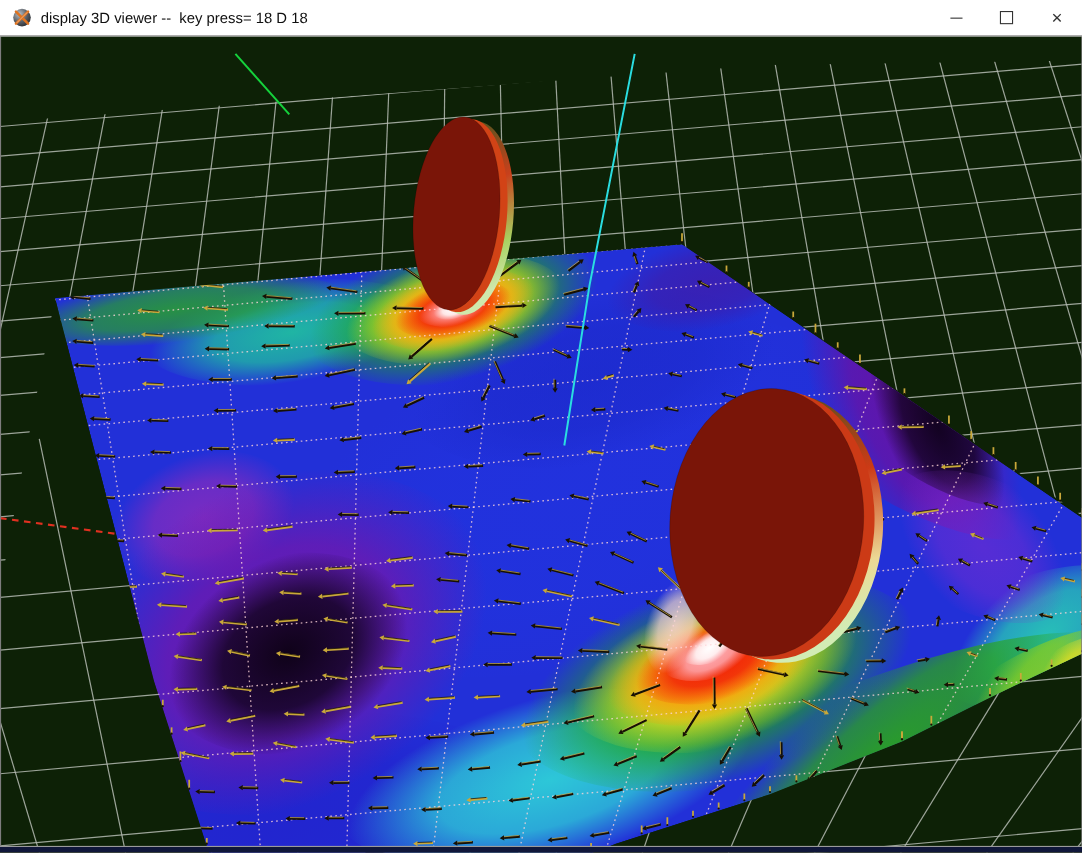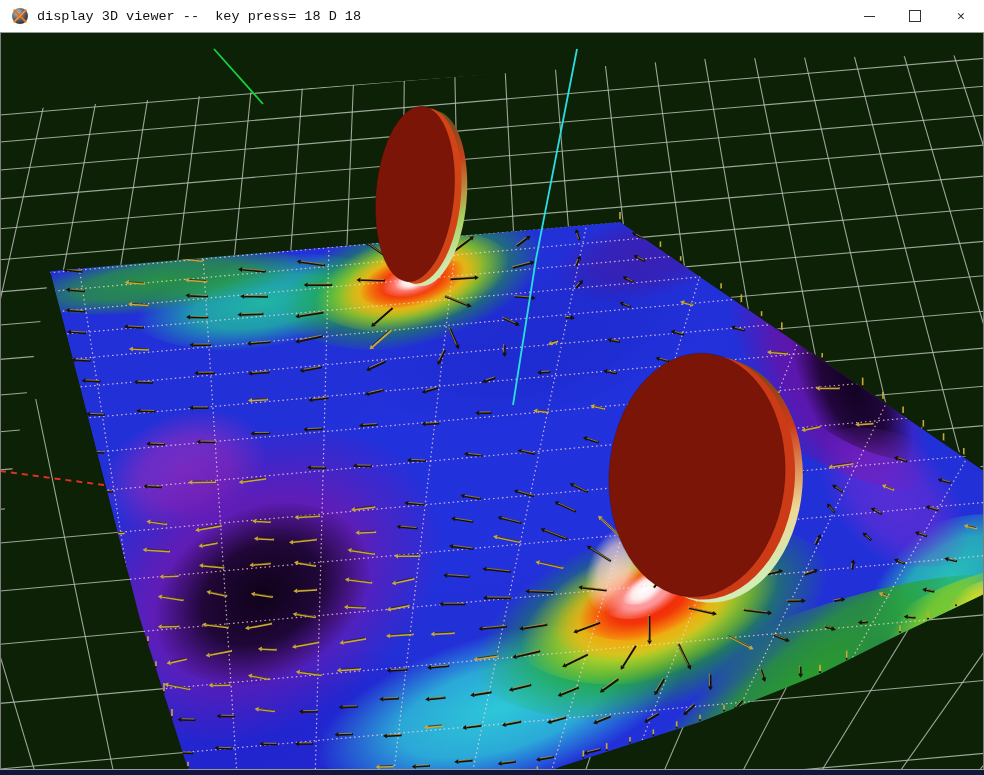--- a/index.html
+++ b/index.html
@@ -1,17 +1,17 @@
 <!DOCTYPE html>
 <html><head>
 <meta charset="utf-8">
 <style>
   html,body{margin:0;padding:0;background:#222;}
   .window{position:relative;width:984px;height:775px;overflow:hidden;background:#fff;
-          font-family:Liberation Mono, monospace;}
+          font-family:Liberation Sans, sans-serif;}
   .titlebar{position:absolute;top:0;left:0;width:984px;height:32px;background:#ffffff;
             border-bottom:1px solid #9a9a9a;z-index:20;display:flex;align-items:center;}
   .titlebar .appicon{width:18px;height:18px;margin-left:11px;flex:0 0 auto;}
   .titlebar .title{margin-left:8px;font-size:13.5px;color:#101010;white-space:pre;}
   .winbtns{position:absolute;right:0;top:0;height:32px;display:flex;}
   .winbtn{width:46px;height:32px;display:flex;align-items:center;justify-content:center;cursor:default;}
   .glyph-min{width:11px;height:0;border-top:1.4px solid #333;}
   .glyph-max{width:10px;height:10px;border:1.3px solid #333;}
   .glyph-close{font-size:13px;color:#333;line-height:1;}
   .viewport{position:absolute;top:33px;left:0;width:984px;height:737px;z-index:1;}

